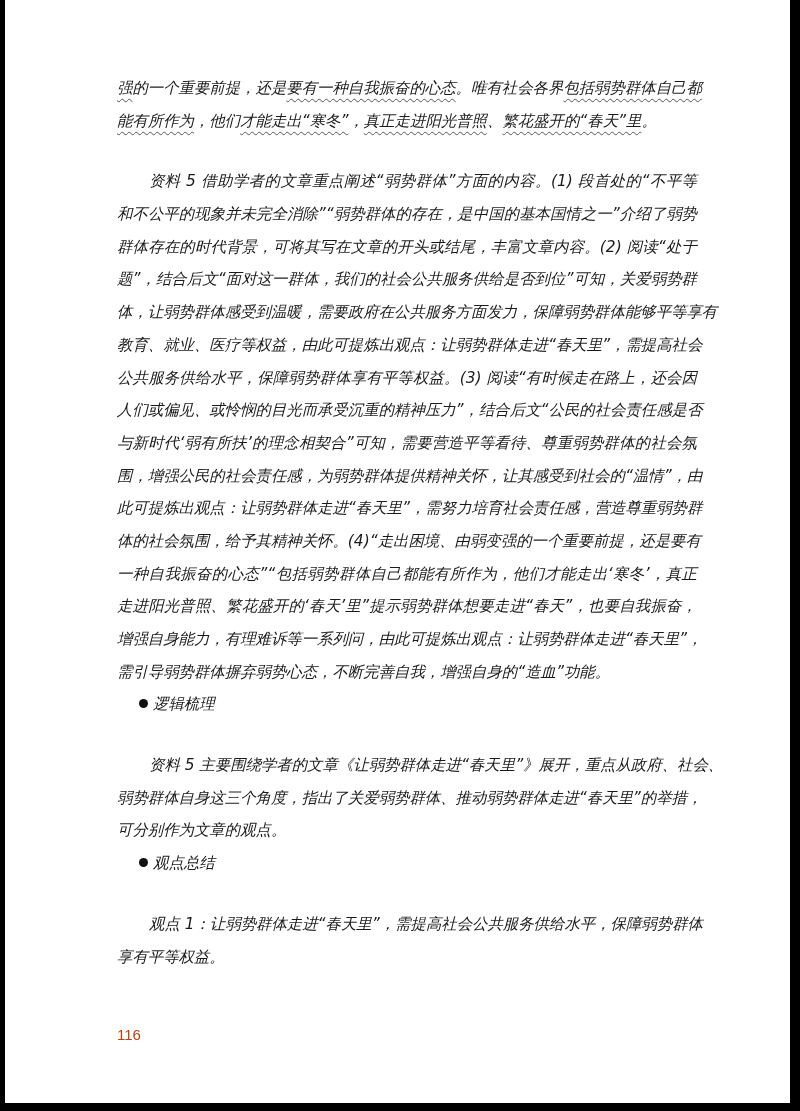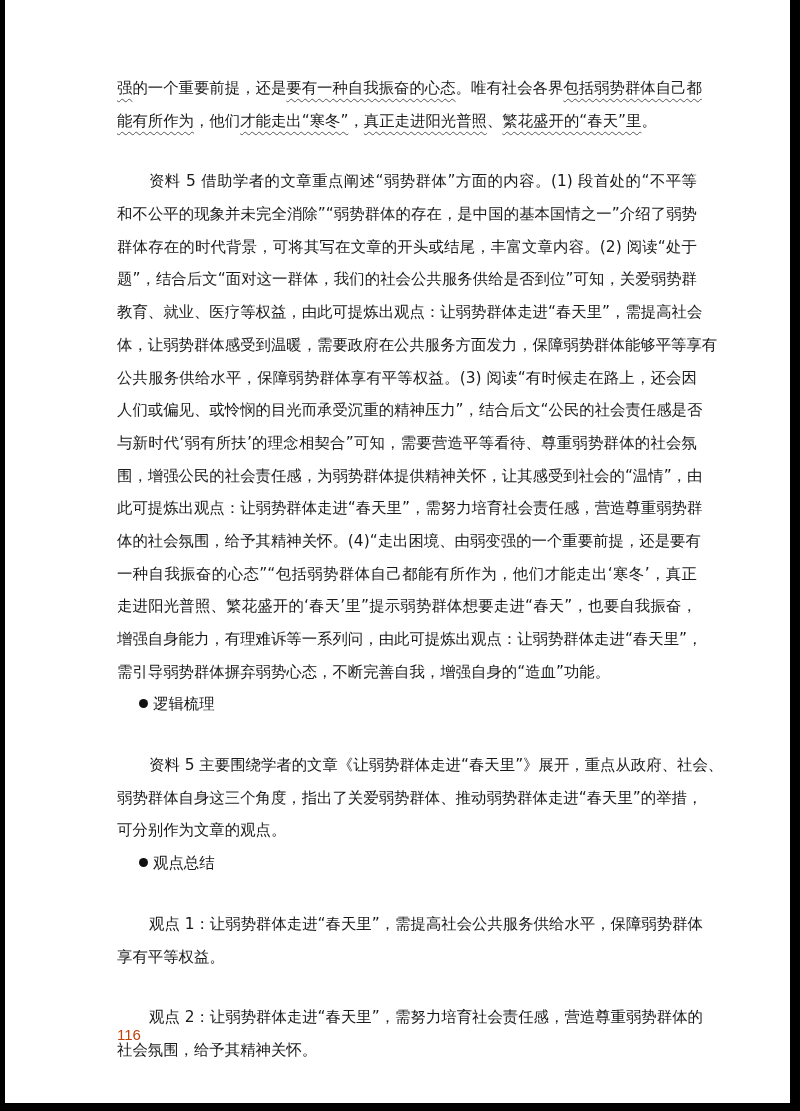--- a/index.html
+++ b/index.html
@@ -22,20 +22,21 @@
     background: #ffffff;
   }
   .text-block {
     position: absolute;
     left: 112px;
     top: 72px;
     width: 580px;
     font-family: "DejaVu Sans", "Liberation Sans", sans-serif;
     font-size: 15.4px;
     color: #1a1a1a;
+    font-style: italic;
   }
   .line {
     height: 32.7px;
     line-height: 32.7px;
     white-space: nowrap;
     text-align: justify;
     text-align-last: justify;
     overflow: visible;
   }
   .line.last {
@@ -79,22 +80,22 @@
   <div class="text-block">
 
     <div class="line"><span class="wavy">强</span><span>的一个重要前提，还是</span><span class="wavy">要有一种自我振奋的心态</span><span>。唯有社会各界</span><span class="wavy">包括弱势群体自己都</span></div>
     <div class="line last"><span class="wavy">能有所作为</span><span>，他们</span><span class="wavy">才能走出“寒冬”</span><span>，</span><span class="wavy">真正走进阳光普照</span><span>、</span><span class="wavy">繁花盛开的“春天”里</span><span>。</span></div>
 
     <div>
       <div class="line indent">资料 5 借助学者的文章重点阐述“弱势群体”方面的内容。(1) 段首处的“不平等</div>
       <div class="line">和不公平的现象并未完全消除”“弱势群体的存在，是中国的基本国情之一”介绍了弱势</div>
       <div class="line">群体存在的时代背景，可将其写在文章的开头或结尾，丰富文章内容。(2) 阅读“处于</div>
       <div class="line">题”，结合后文“面对这一群体，我们的社会公共服务供给是否到位”可知，关爱弱势群</div>
+      <div class="line">体，让弱势群体感受到温暖，需要政府在公共服务方面发力，保障弱势群体能够平等享有</div>
       <div class="line">教育、就业、医疗等权益，由此可提炼出观点：让弱势群体走进“春天里”，需提高社会</div>
-      <div class="line">体，让弱势群体感受到温暖，需要政府在公共服务方面发力，保障弱势群体能够平等享有</div>
       <div class="line">公共服务供给水平，保障弱势群体享有平等权益。(3) 阅读“有时候走在路上，还会因</div>
       <div class="line">人们或偏见、或怜悯的目光而承受沉重的精神压力”，结合后文“公民的社会责任感是否</div>
       <div class="line">与新时代‘弱有所扶’的理念相契合”可知，需要营造平等看待、尊重弱势群体的社会氛</div>
       <div class="line">围，增强公民的社会责任感，为弱势群体提供精神关怀，让其感受到社会的“温情”，由</div>
       <div class="line">此可提炼出观点：让弱势群体走进“春天里”，需努力培育社会责任感，营造尊重弱势群</div>
       <div class="line">体的社会氛围，给予其精神关怀。(4)“走出困境、由弱变强的一个重要前提，还是要有</div>
       <div class="line">一种自我振奋的心态”“包括弱势群体自己都能有所作为，他们才能走出‘寒冬’，真正</div>
       <div class="line">走进阳光普照、繁花盛开的‘春天’里”提示弱势群体想要走进“春天”，也要自我振奋，</div>
       <div class="line">增强自身能力，有理难诉等一系列问，由此可提炼出观点：让弱势群体走进“春天里”，</div>
       <div class="line last">需引导弱势群体摒弃弱势心态，不断完善自我，增强自身的“造血”功能。</div>
@@ -105,20 +106,16 @@
       <div class="line indent">资料 5 主要围绕学者的文章《让弱势群体走进“春天里”》展开，重点从政府、社会、</div>
       <div class="line">弱势群体自身这三个角度，指出了关爱弱势群体、推动弱势群体走进“春天里”的举措，</div>
       <div class="line last">可分别作为文章的观点。</div>
     </div>
 
     <div class="line bullet"><span class="bullet-dot"></span><span>观点总结</span></div>
     <div>
       <div class="line indent">观点 1：让弱势群体走进“春天里”，需提高社会公共服务供给水平，保障弱势群体</div>
       <div class="line last">享有平等权益。</div>
     </div>
-    <div>
-      <div class="line indent">观点 2：让弱势群体走进“春天里”，需努力培育社会责任感，营造尊重弱势群体的</div>
-      <div class="line last">社会氛围，给予其精神关怀。</div>
-    </div>
   </div>
 
   <div class="page-number">116</div>
 </div>
 
 </body></html>

